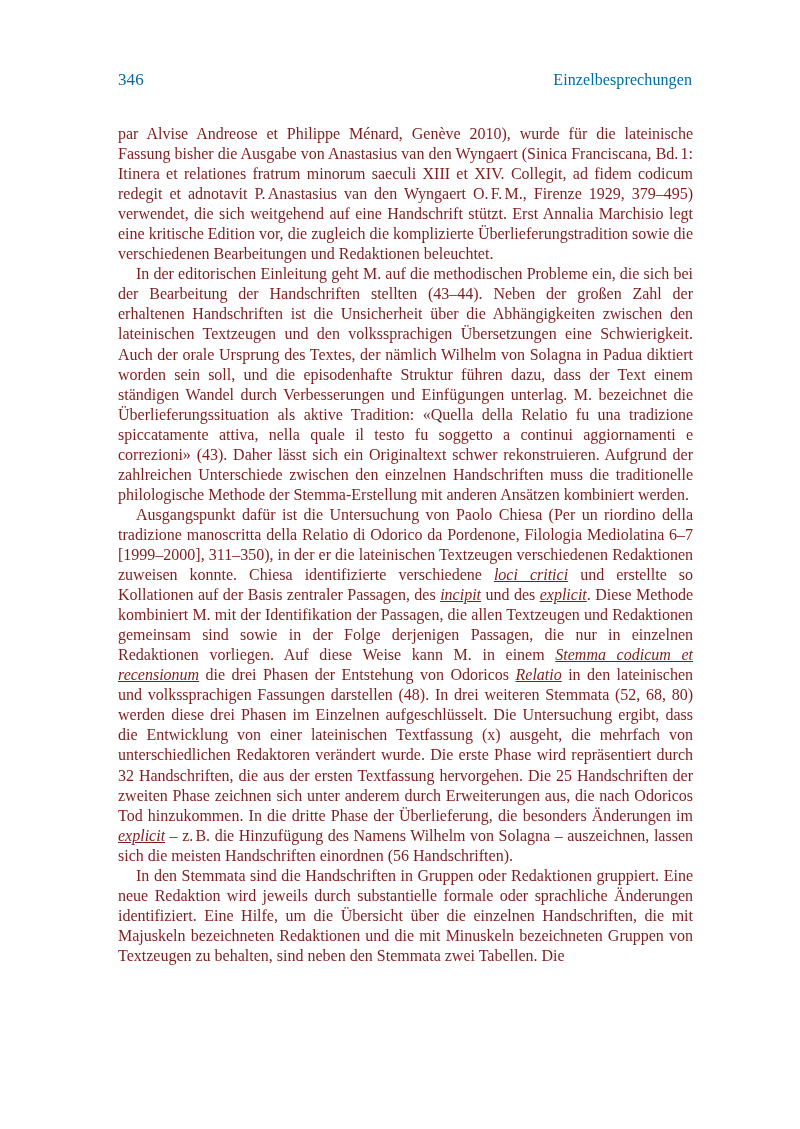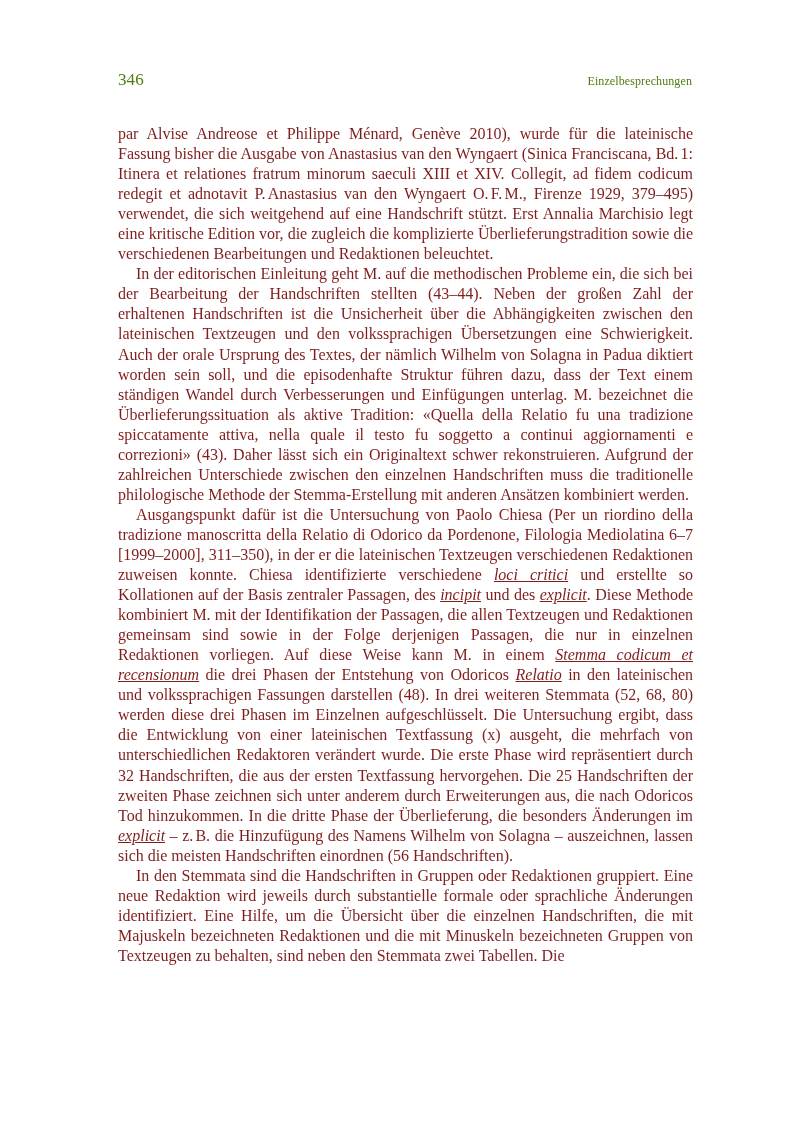--- a/index.html
+++ b/index.html
@@ -29,27 +29,27 @@
   .running-head {
     position: absolute;
     left: 118px;
     top: 70px;
     width: 574px;
     display: flex;
     justify-content: space-between;
     align-items: baseline;
     font-size: 16.5px;
     letter-spacing: 0.1px;
-    color: #4d7c0f;
+    color: #0369a1;
   }
   .folio {
     font-size: 17px;
   }
   .head-title {
-    font-size: 12px;
+    font-size: 16px;
   }
 
   .textblock {
     position: absolute;
     left: 118px;
     top: 108px;
     width: 575px;
     font-size: 16px;
     line-height: 20.05px;
     text-align: justify;

